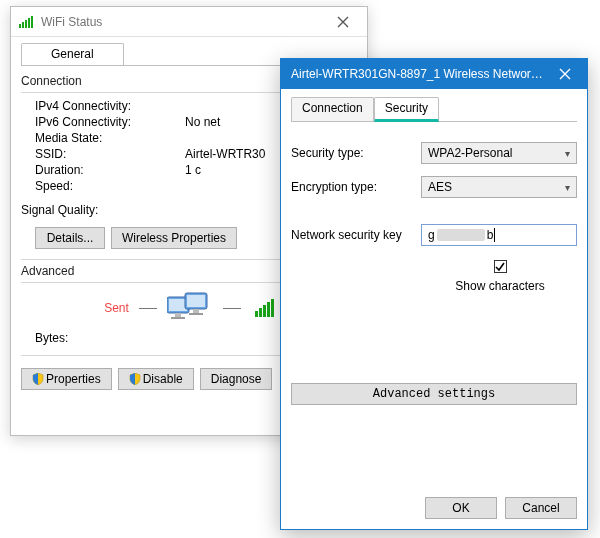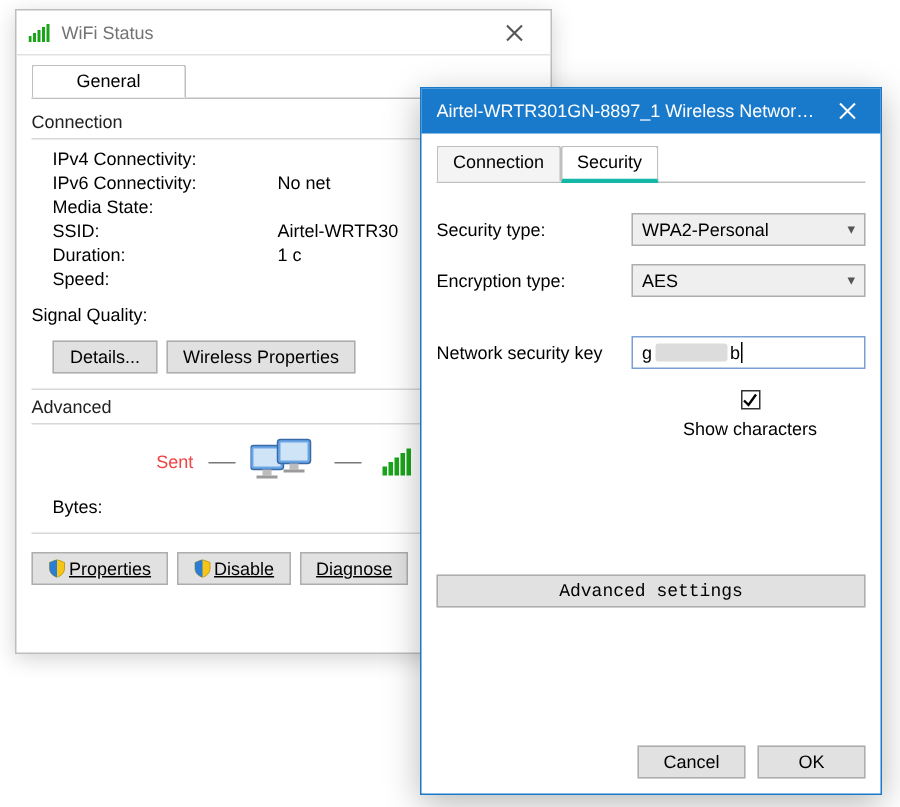--- a/index.html
+++ b/index.html
@@ -274,21 +274,21 @@
       </span>
     </div>
 
     <div class="kv bytes-row">
       <div class="k">Bytes:</div>
       <div class="v">108,945</div>
     </div>
 
     <hr class="hr" style="margin-top:10px;">
 
-    <div class="footer-row" style="padding-left:0;text-decoration:underline;">
+    <div class="footer-row" style="padding-left:0;">
       <div class="winbtn">
         <span class="shield">
           <svg viewBox="0 0 12 12" width="12" height="12">
               <path d="M6 0 L11 2 V6 C11 9 8.5 11 6 12 C3.5 11 1 9 1 6 V2 Z" fill="#f5c518" stroke="#b88900" stroke-width="0.5"></path>
               <path d="M6 0 L6 12 C3.5 11 1 9 1 6 V2 Z" fill="#2b7cd3"></path>
             </svg>
         </span><span>Properties</span>
       </div>
       <div class="winbtn">
         <span class="shield">
@@ -354,17 +354,17 @@
       <span>Show characters</span>
     </div>
 
     <div class="adv-row">
       <div class="winbtn" style="min-width:120px;font-family:Liberation Mono, monospace;">Advanced settings</div>
     </div>
 
     <div class="spacer"></div>
 
     <div class="props-footer">
+      <div class="winbtn">OK</div>
       <div class="winbtn">Cancel</div>
-      <div class="winbtn">OK</div>
     </div>
   </div>
 </div>
 
 </body></html>

